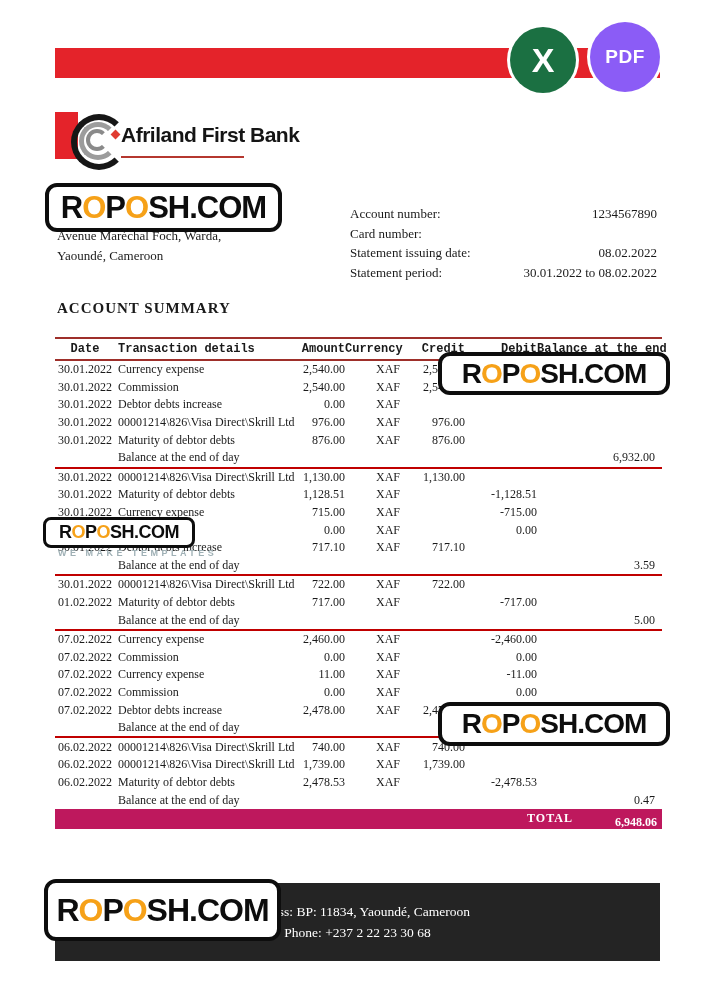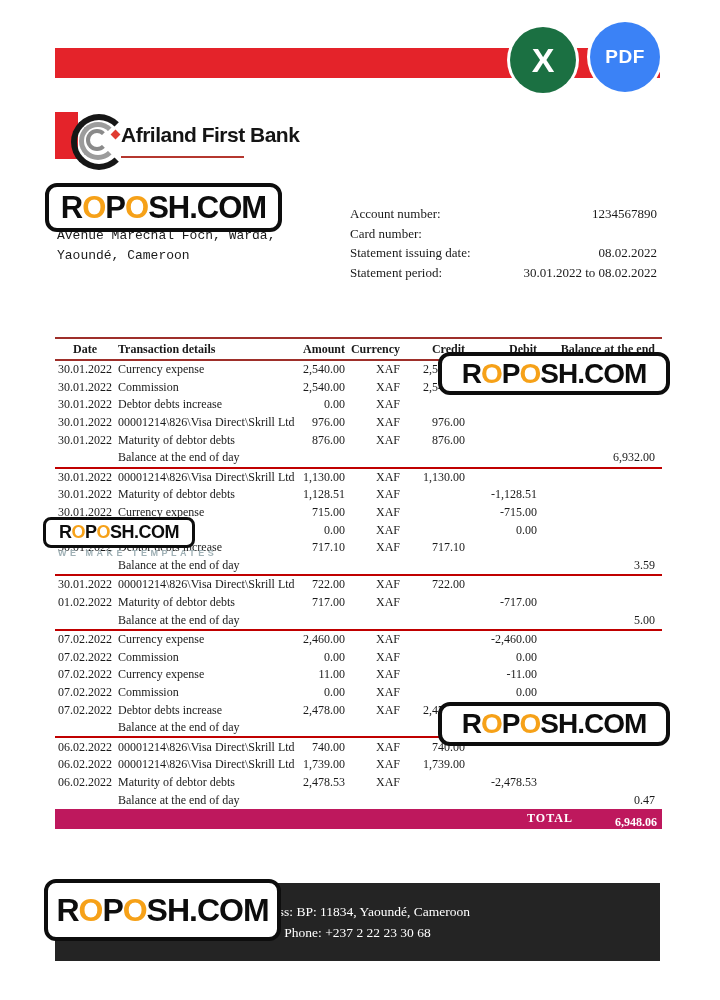--- a/index.html
+++ b/index.html
@@ -4,47 +4,47 @@
 <style>
   html,body{margin:0;padding:0;background:#fff;}
   .page{position:relative;width:720px;height:1000px;background:#fff;overflow:hidden;
         font-family:"Liberation Serif", serif;color:#1a1a1a;}
 
   
   .topbar{position:absolute;left:55px;top:48px;width:605px;height:30px;background:#e4232a;}
   .fmt-circle{position:absolute;border-radius:50%;display:flex;align-items:center;justify-content:center;
               color:#fff;font-family:"Liberation Sans",sans-serif;font-weight:800;box-shadow:0 0 0 3px #fff;}
   .xls{left:510px;top:27px;width:66px;height:66px;background:#1b7042;font-size:34px;}
-  .pdf{left:590px;top:22px;width:70px;height:70px;background:#3b82f6;font-size:19px;letter-spacing:.5px;}
+  .pdf{left:590px;top:22px;width:70px;height:70px;background:#8b5cf6;font-size:19px;letter-spacing:.5px;}
 
   
   .logo-red{position:absolute;left:55px;top:112px;width:23px;height:47px;background:#e4232a;}
   .arc{position:absolute;border-radius:50%;border-style:solid;border-right-color:transparent!important;}
   .arc1{left:71px;top:114px;width:44px;height:44px;border-width:6px;border-color:#161616;}
   .arc2{left:79px;top:122px;width:28px;height:28px;border-width:5px;border-color:#9c9c9c;}
   .arc3{left:86px;top:129px;width:14px;height:14px;border-width:4px;border-color:#8a8a8a;}
   .logo-dot{position:absolute;left:112px;top:131px;width:7px;height:7px;background:#e03c31;transform:rotate(45deg);}
   .logo-text{position:absolute;left:121px;top:123px;font-family:"Liberation Sans",sans-serif;
              font-weight:700;font-size:21px;letter-spacing:-0.5px;color:#151515;text-align:center;}
   .logo-underline{position:absolute;left:121px;top:156px;width:123px;height:2px;background:#b5372f;}
 
   
-  .address{position:absolute;left:57px;top:226px;font-size:13px;line-height:20px;font-family:Liberation Mono, monospace;}
+  .address{position:absolute;left:57px;top:226px;font-size:13px;line-height:20px;}
   .acct{position:absolute;left:350px;top:204px;width:307px;font-size:13px;}
   .acct-row{display:flex;height:19.7px;align-items:center;}
   .acct-label{white-space:nowrap;}
   .acct-value{flex:1;text-align:right;white-space:nowrap;}
 
   
   .summary-title{position:absolute;left:57px;top:300px;font-size:15px;font-weight:700;letter-spacing:1px;}
 
   
   .tbl{position:absolute;left:55px;top:337px;width:607px;font-size:12px;}
   .thead{display:grid;grid-template-columns:60px 172px 58px 55px 65px 72px 1fr;height:20px;
-         align-items:center;font-weight:700;border-top:2px solid #9e2f2a;border-bottom:2px solid #9e2f2a;}
+         align-items:center;font-weight:700;border-top:2px solid #9e2f2a;border-bottom:2px solid #9e2f2a;font-family:Liberation Mono, monospace;}
   .trow{display:grid;grid-template-columns:60px 172px 58px 55px 65px 72px 1fr;height:17.6px;align-items:center;}
   .trow.rline{border-bottom:2px solid #c00000;}
   .cell{white-space:nowrap;overflow:visible;}
   .c-d{padding-left:3px;text-align:left;}
   .thead .c-d{text-align:center;padding-left:0;}
   .c-t{padding-left:3px;text-align:left;}
   .c-a,.c-c,.c-cr,.c-db,.c-bal{text-align:right;}
   .c-bal{padding-right:7px;}
   .total-bar{position:relative;height:20px;background:#be185d;color:#fff;font-weight:700;}
   .total-label{position:absolute;left:440px;width:110px;top:0;height:20px;display:flex;align-items:center;
@@ -107,20 +107,21 @@
     <div class="acct-row">
       <span class="acct-label">Statement issuing date:</span>
       <span class="acct-value">08.02.2022</span>
     </div>
     <div class="acct-row">
       <span class="acct-label">Statement period:</span>
       <span class="acct-value">30.01.2022 to 08.02.2022</span>
     </div>
   </div>
 
+  <div class="summary-title">ACCOUNT SUMMARY</div>
 
   <div class="tbl">
     <div class="thead">
       <div class="cell c-d">Date</div>
       <div class="cell c-t">Transaction details</div>
       <div class="cell c-a">Amount</div>
       <div class="cell c-c">Currency</div>
       <div class="cell c-cr">Credit</div>
       <div class="cell c-db">Debit</div>
       <div class="cell c-bal">Balance at the end</div>

